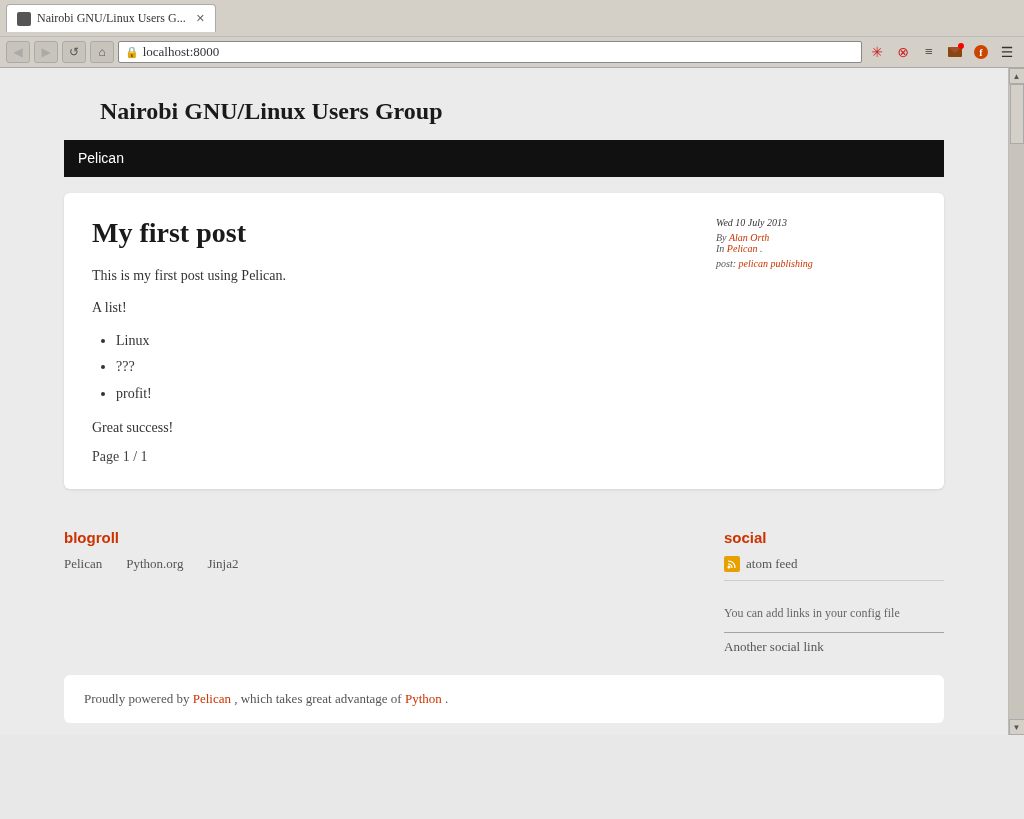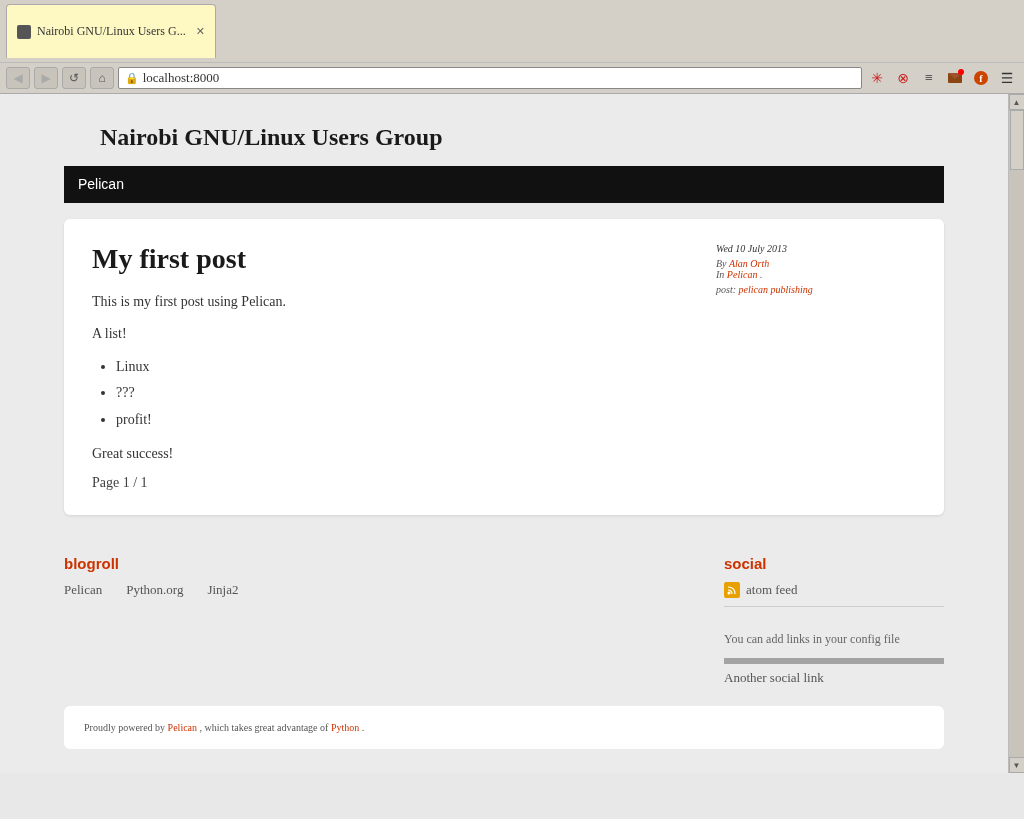--- a/index.html
+++ b/index.html
@@ -20,24 +20,24 @@
     .browser-titlebar {
       background: #d4d0c8;
       padding: 4px 6px;
       display: flex;
       align-items: center;
       gap: 4px;
       border-bottom: 1px solid #bbb;
     }
 
     .browser-tab {
-      background: #fef9c3;
+      background: #ffffff;
       border: 1px solid #aaa;
       border-bottom: none;
-      padding: 19px 10px;
+      padding: 6px 10px;
       font-size: 12px;
       display: flex;
       align-items: center;
       gap: 6px;
       border-radius: 4px 4px 0 0;
     }
 
     .tab-favicon {
       width: 14px;
       height: 14px;
@@ -359,30 +359,30 @@
       padding-top: 23px;
       margin-bottom: 10px;
     }
 
     .social-link {
       font-size: 13px;
       color: #555;
       text-decoration: none;
       display: block;
       padding-top: 6px;
-      border-top: 6px solid #a3a3a3;
+      border-top: 1px solid #a3a3a3;
     }
 
     
     .site-footer {
       background: white;
       border-radius: 6px;
       padding: 16px 20px;
-      margin-bottom: 24px;
-      font-size: 10px;
+      margin-bottom: 12px;
+      font-size: 13px;
       color: #555;
     }
 
     .site-footer a {
       color: #cc3300;
       text-decoration: none;
     }
   </style>
 </head>
 <body>

